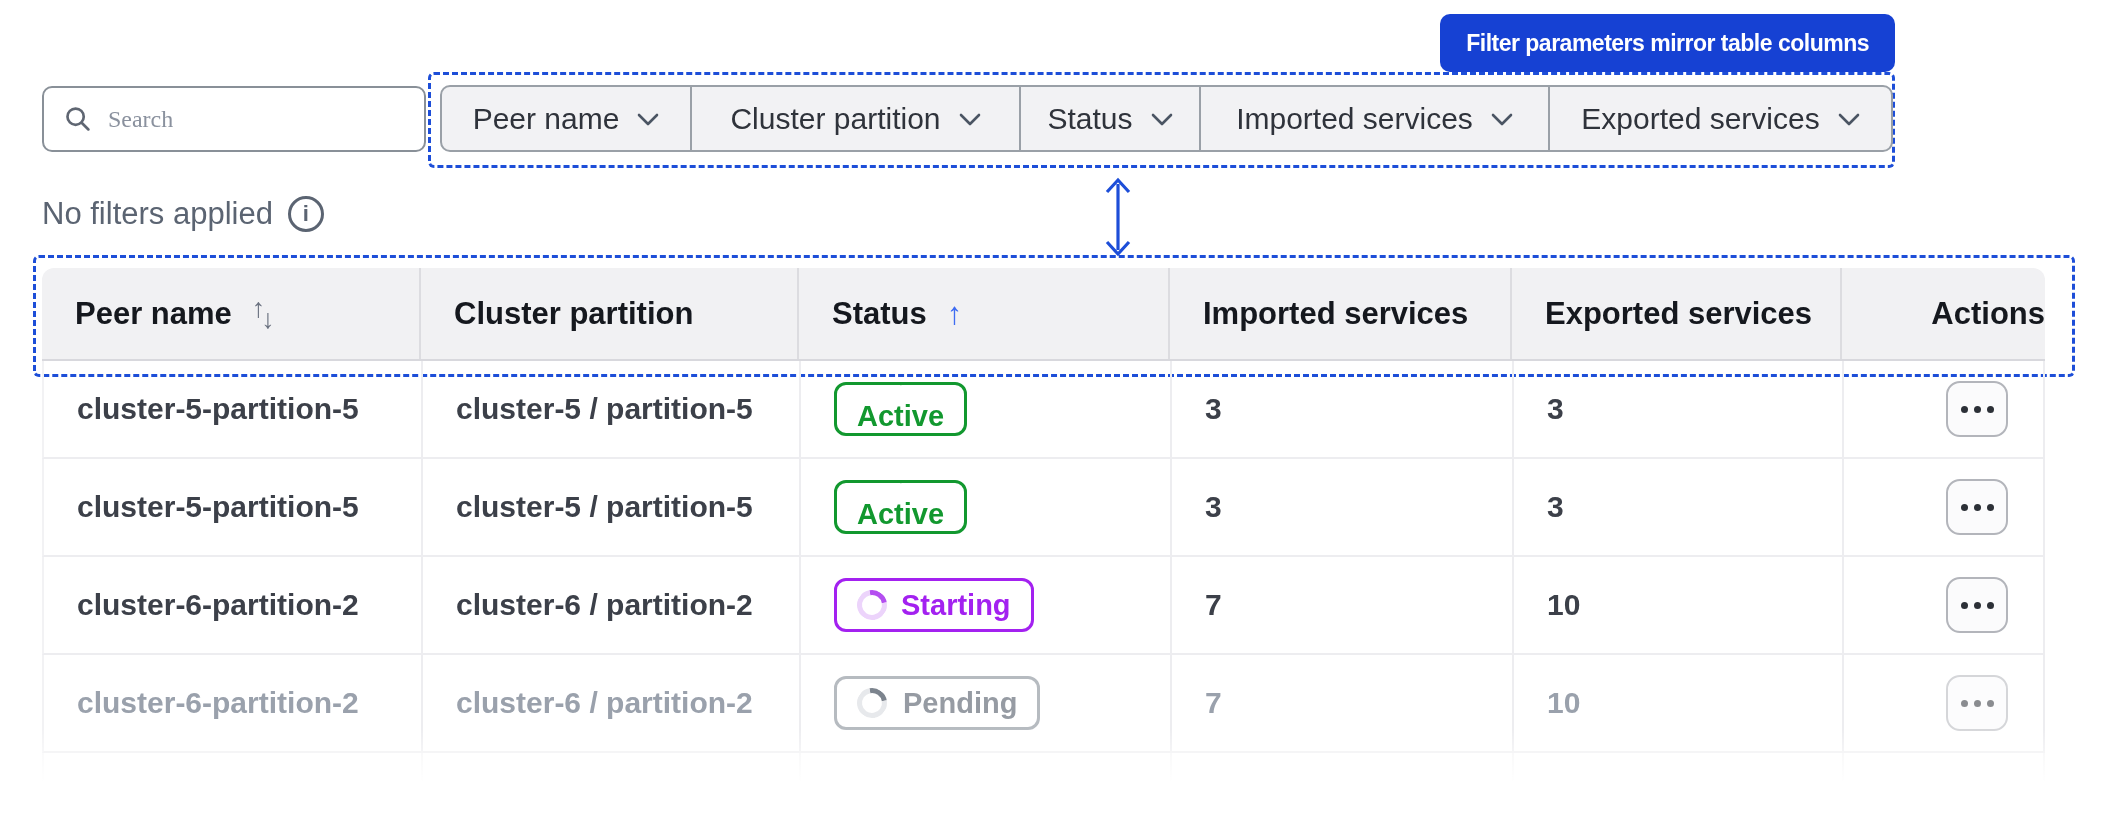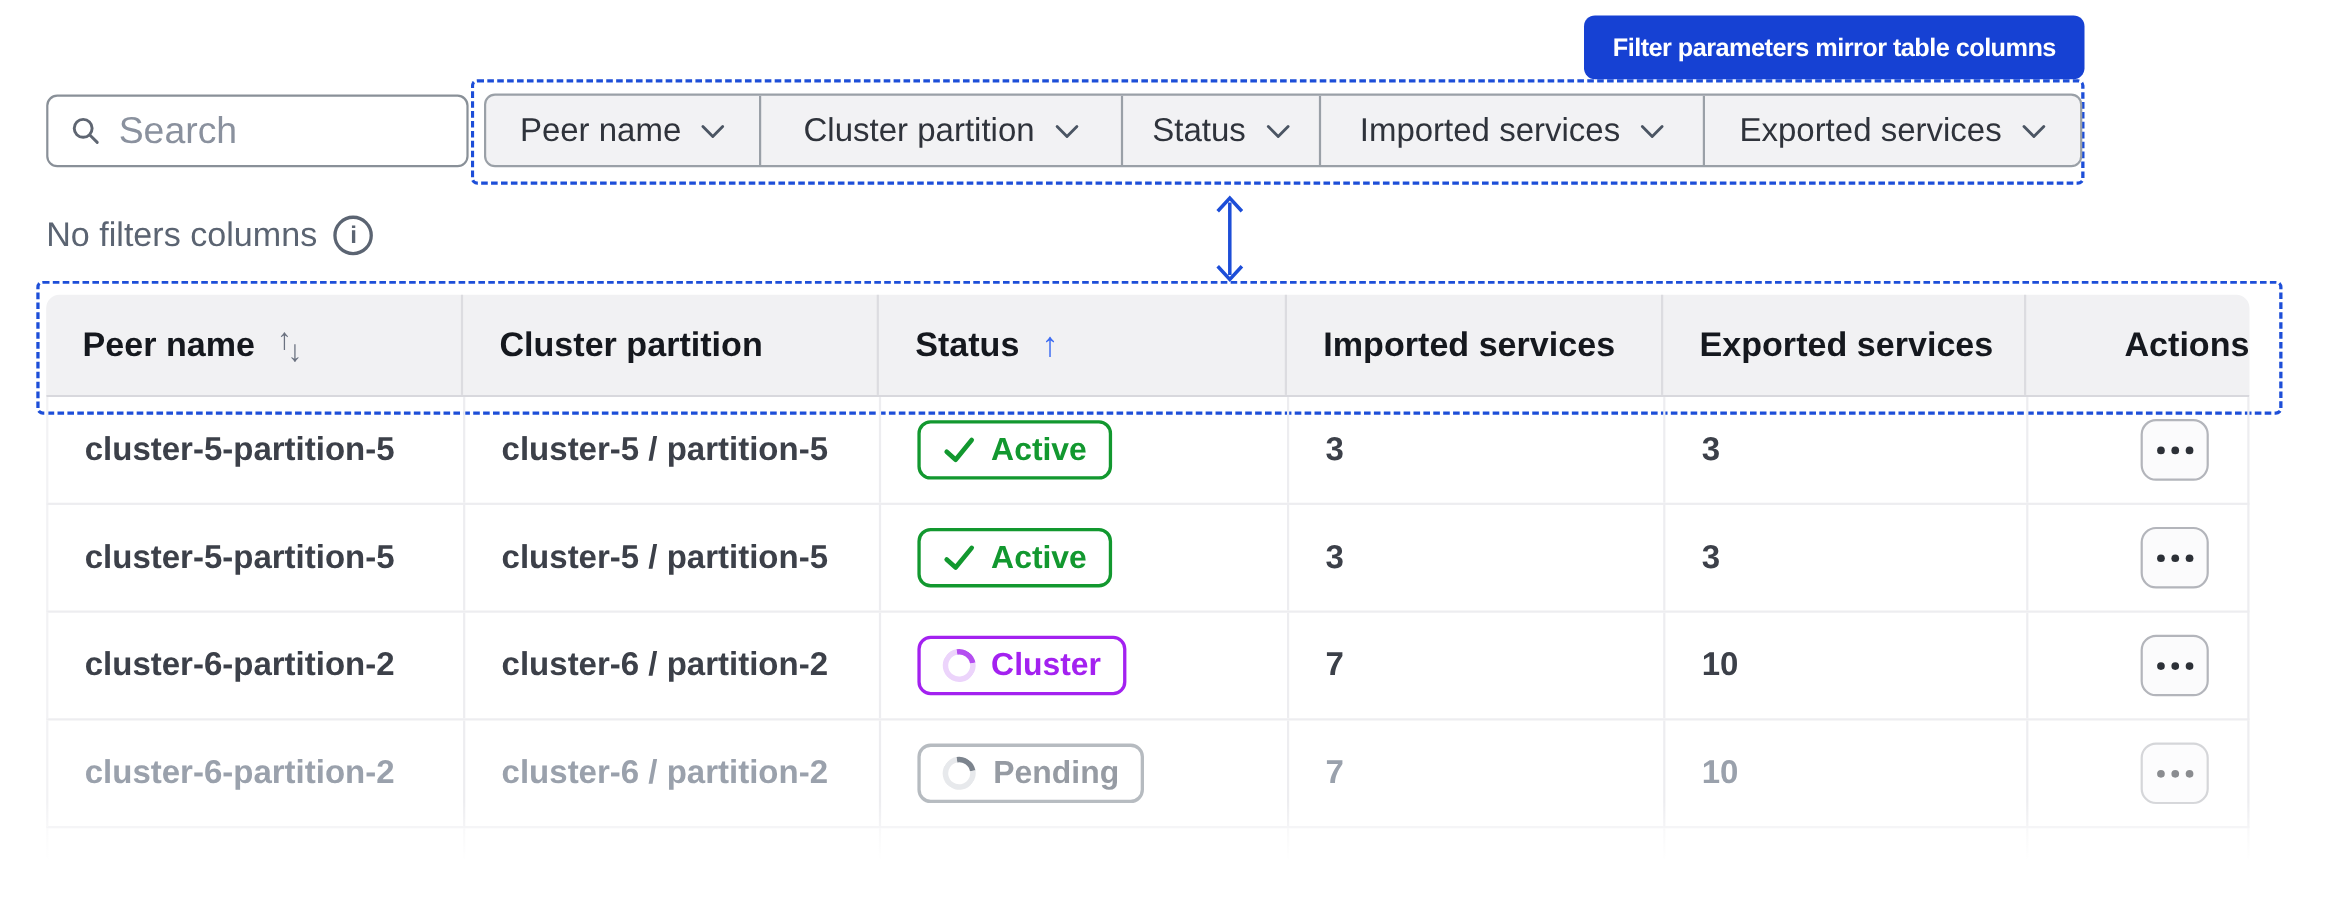--- a/index.html
+++ b/index.html
@@ -34,22 +34,22 @@
   
   .arrow{position:absolute;left:1098px;top:176px;}
 
   
   .search-box{
     position:absolute;left:42px;top:86px;width:384px;height:66px;
     border:2px solid #899098;border-radius:10px;background:#fff;
     display:flex;align-items:center;gap:16px;padding:0 20px;
   }
   .search-box input{
-    border:none;outline:none;font-size:34px;color:#3c4049;width:100%;
-    font-family:Liberation Sans, sans-serif;background:transparent;
+    border:none;outline:none;font-size:24px;color:#3c4049;width:100%;
+    font-family:Liberation Serif, serif;background:transparent;
   }
   .search-box input::placeholder{color:#8a919e;}
 
   
   .filter-group{
     position:absolute;left:440px;top:85px;width:1453px;height:67px;
     background:#f2f2f4;border:2px solid #9aa0a7;border-radius:10px;
     display:flex;overflow:hidden;
   }
   .filter-cell{
@@ -100,21 +100,21 @@
 
   
   .c0{width:377px;} .c1{width:378px;} .c2{width:371px;}
   .c3{width:342px;} .c4{width:330px;} .c5{width:205px;flex:1;}
 
   
   .badge{
     display:inline-flex;align-items:center;gap:14px;height:54px;padding:0 20px;
     border:3px solid;border-radius:12px;font-size:29px;background:#fff;
   }
-  .badge.active{color:var(--green);border-color:var(--green);}
+  .badge.active{color:var(--green);border-color:var(--green);flex-direction:column;}
   .badge.starting{color:var(--purple);border-color:var(--purple);}
   .badge.pending{color:var(--gray-status);border-color:#9ba1a9;gap:16px;}
   .spinner{width:30px;height:30px;border-radius:50%;border:5px solid;transform:rotate(35deg);}
   .badge.starting .spinner{border-color:#ecd4fb;border-top-color:#b44ef0;}
   .badge.pending .spinner{border-color:#dfe1e5;border-top-color:#4b5563;}
 
   
   .dots-btn{
     width:62px;height:56px;border:2px solid #b3b5bb;border-radius:14px;
     background:#fbfbfc;display:inline-flex;align-items:center;justify-content:center;
@@ -179,21 +179,21 @@
     </div>
     <div class="filter-cell" style="width:347px;flex:1">
       <span>Exported services</span>
       <svg class="chev" width="22" height="14" viewBox="0 0 22 14" fill="none">
           <polyline points="2,2 11,11 20,2" stroke="#4b5563" stroke-width="2.6" stroke-linecap="round" stroke-linejoin="round"></polyline>
         </svg>
     </div>
   </div>
 
   <div class="no-filters">
-    <span>No filters columns</span>
+    <span>No filters applied</span>
     <span class="info-icon">i</span>
   </div>
 
   <svg class="arrow" width="40" height="82" viewBox="0 0 40 82" fill="none">
     <line x1="20" y1="8" x2="20" y2="74" stroke="#1d4ed8" stroke-width="3.2"></line>
     <polyline points="9,16 20,4 31,16" stroke="#1d4ed8" stroke-width="3.2" fill="none"></polyline>
     <polyline points="9,66 20,78 31,66" stroke="#1d4ed8" stroke-width="3.2" fill="none"></polyline>
   </svg>
 
   <div class="dash-box dash-table"></div>
@@ -269,21 +269,21 @@
           </span>
       </div>
     </div>
 
     <div class="row">
       <div class="cell c0">cluster-6-partition-2</div>
       <div class="cell c1">cluster-6 / partition-2</div>
       <div class="cell c2">
         <span class="badge starting">
           <span class="spinner"></span>
-          <span>Cluster</span>
+          <span>Starting</span>
         </span>
       </div>
       <div class="cell c3">7</div>
       <div class="cell c4">10</div>
       <div class="cell c5 right">
         <span class="dots-btn">
             <i></i>
             <i></i>
             <i></i>
           </span>

